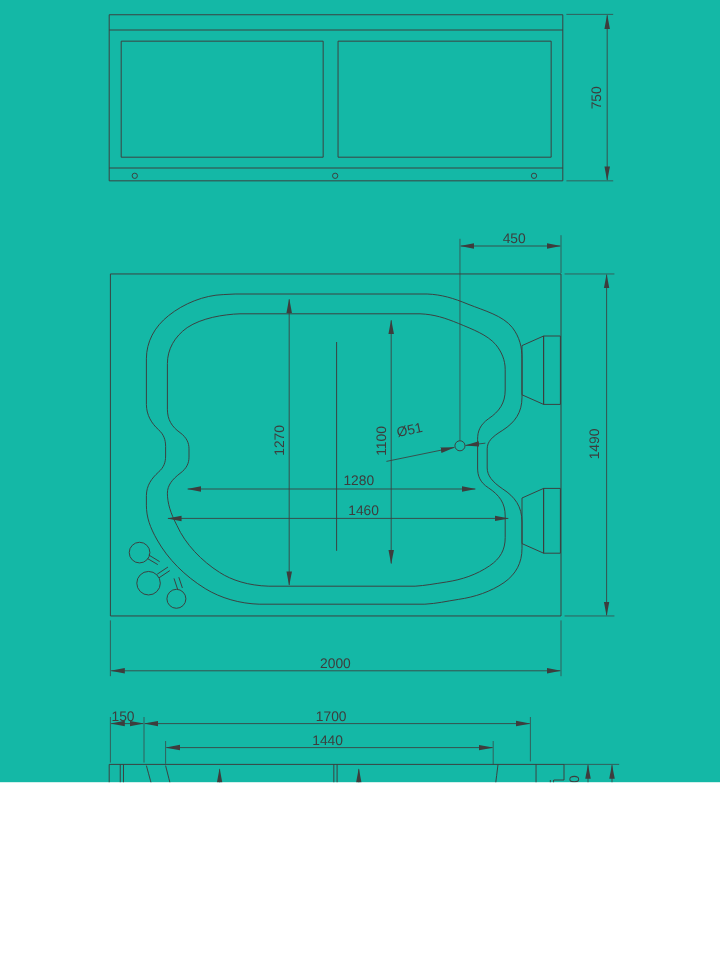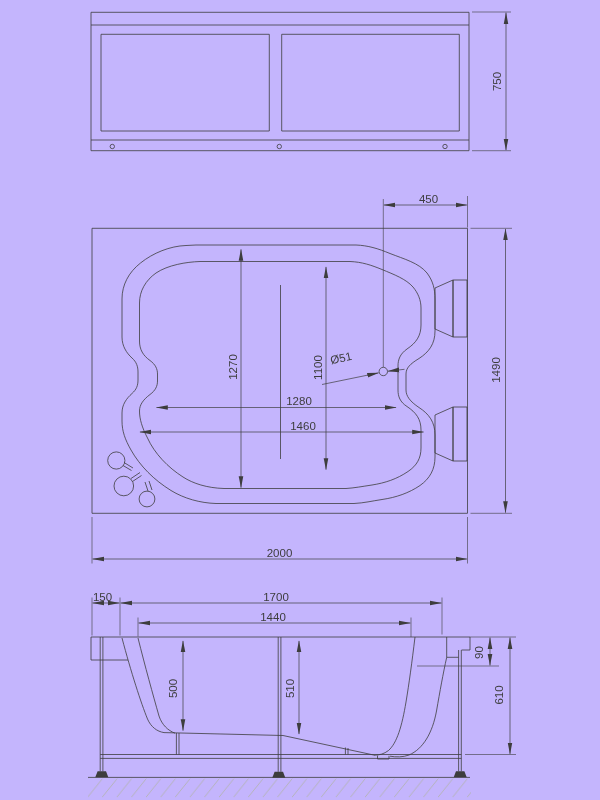--- a/index.html
+++ b/index.html
@@ -1,16 +1,16 @@
 <!DOCTYPE html>
 <html><head>
 <meta charset="utf-8">
 <style>
   html,body{margin:0;padding:0;background:#fff;}
-  .sheet{width:600px;height:800px;position:relative;background:#c4b5fd;overflow:hidden;}
+  .sheet{width:600px;height:652px;position:relative;background:#14b8a6;overflow:hidden;}
   svg{display:block;}
   .ln{fill:none;stroke:#3d3d3d;stroke-width:0.8;stroke-linecap:butt;stroke-linejoin:round;}
   .ext{fill:none;stroke:#3d3d3d;stroke-width:0.6;}
   .dim{fill:none;stroke:#3d3d3d;stroke-width:0.7;marker-start:url(#arr);marker-end:url(#arr);}
   .ldr{fill:none;stroke:#3d3d3d;stroke-width:0.7;marker-end:url(#arr);}
   .hatchln{stroke:#b3b3b3;stroke-width:0.9;}
   .pad{fill:#3d3d3d;stroke:none;}
   text{font-family:"Liberation Sans","DejaVu Sans",sans-serif;font-size:11.5px;fill:#3d3d3d;text-anchor:middle;}
 </style>
 </head>

